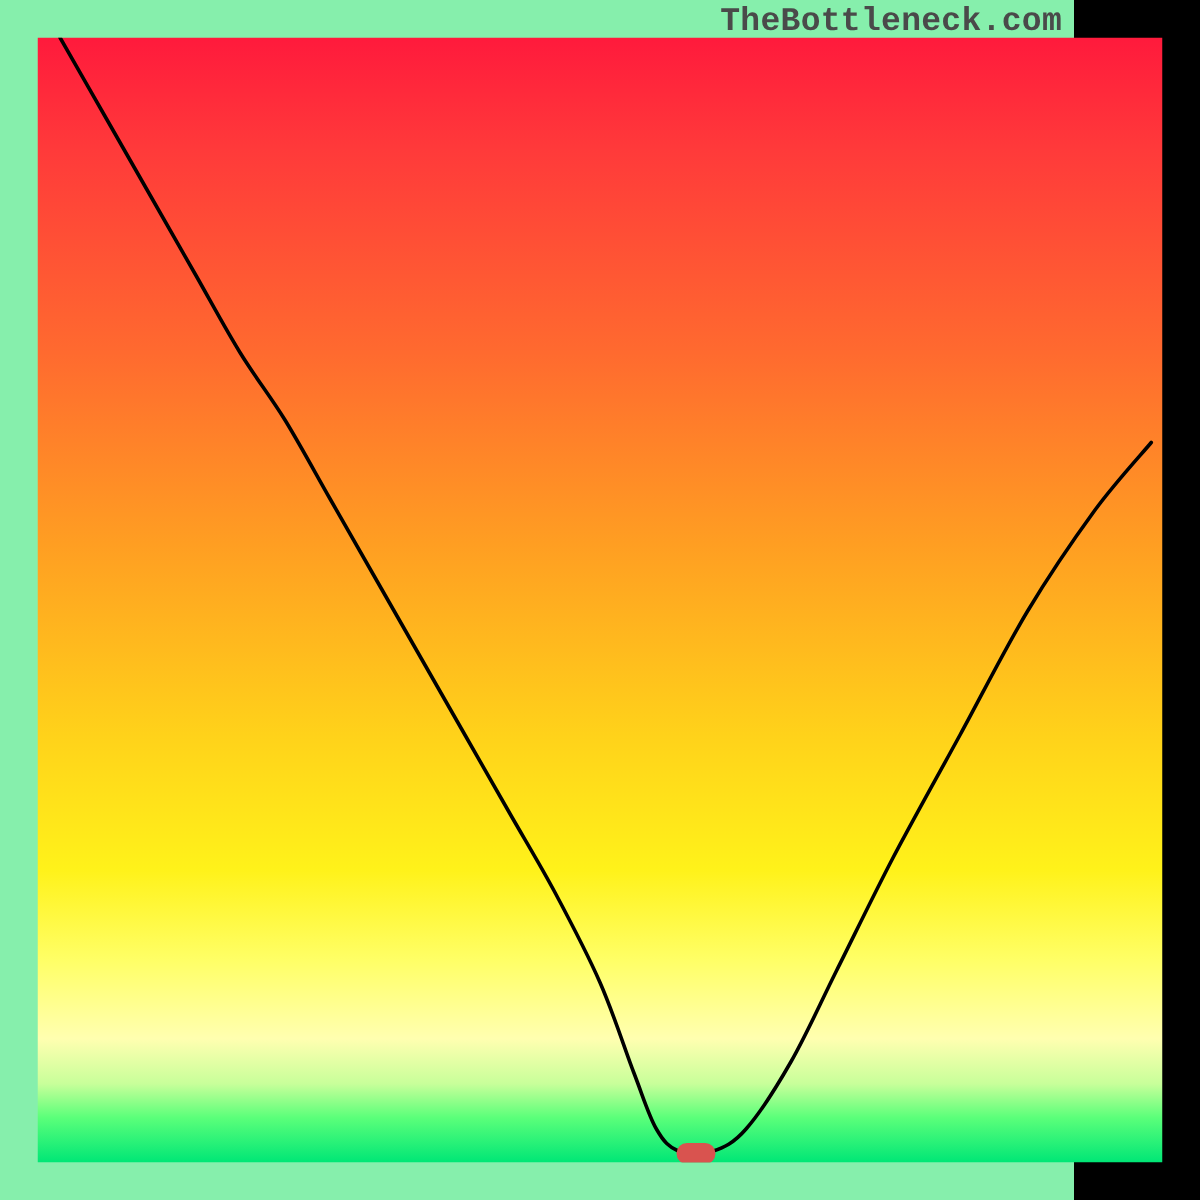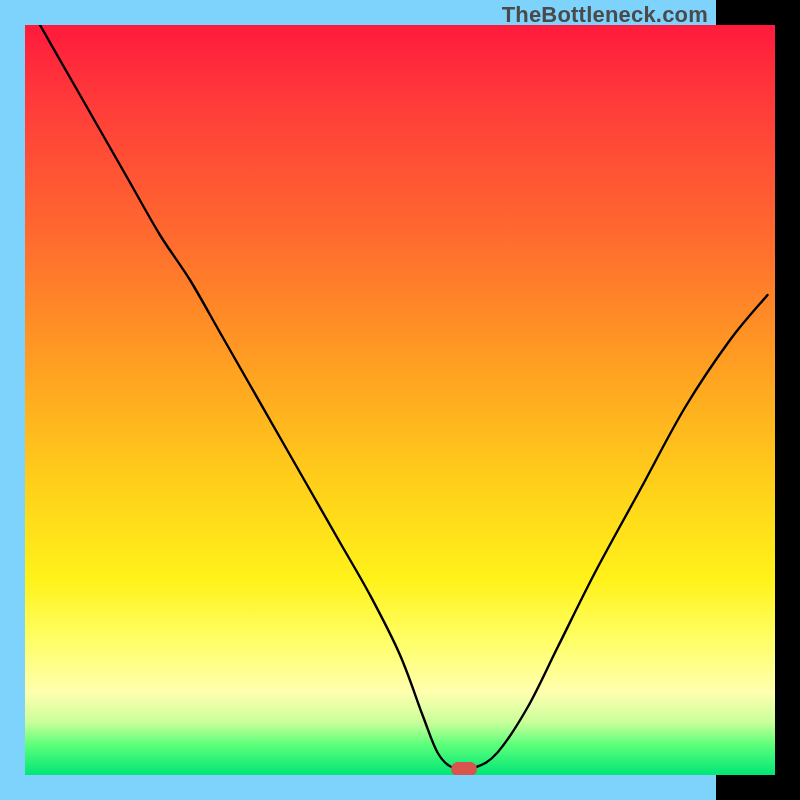--- a/index.html
+++ b/index.html
@@ -7,21 +7,22 @@
     width: 800px;
     height: 800px;
     overflow: hidden;
     background: #000;
     font-family: Arial, Helvetica, sans-serif;
   }
   .frame {
     position: relative;
     width: 716px;
     height: 800px;
-    background: #7dd3fc;
+    background: #86efac;
+    font-family: Liberation Mono, monospace;
   }
   .watermark {
     position: absolute;
     top: 2px;
     right: 8px;
     color: #4a4a4a;
     font-size: 22px;
     font-weight: 600;
     letter-spacing: 0.2px;
     z-index: 5;

